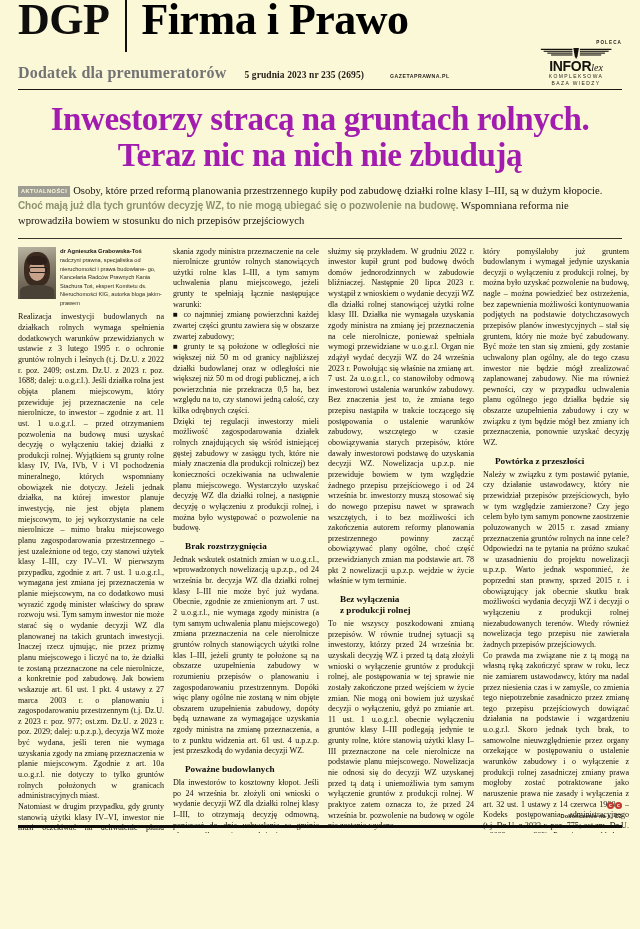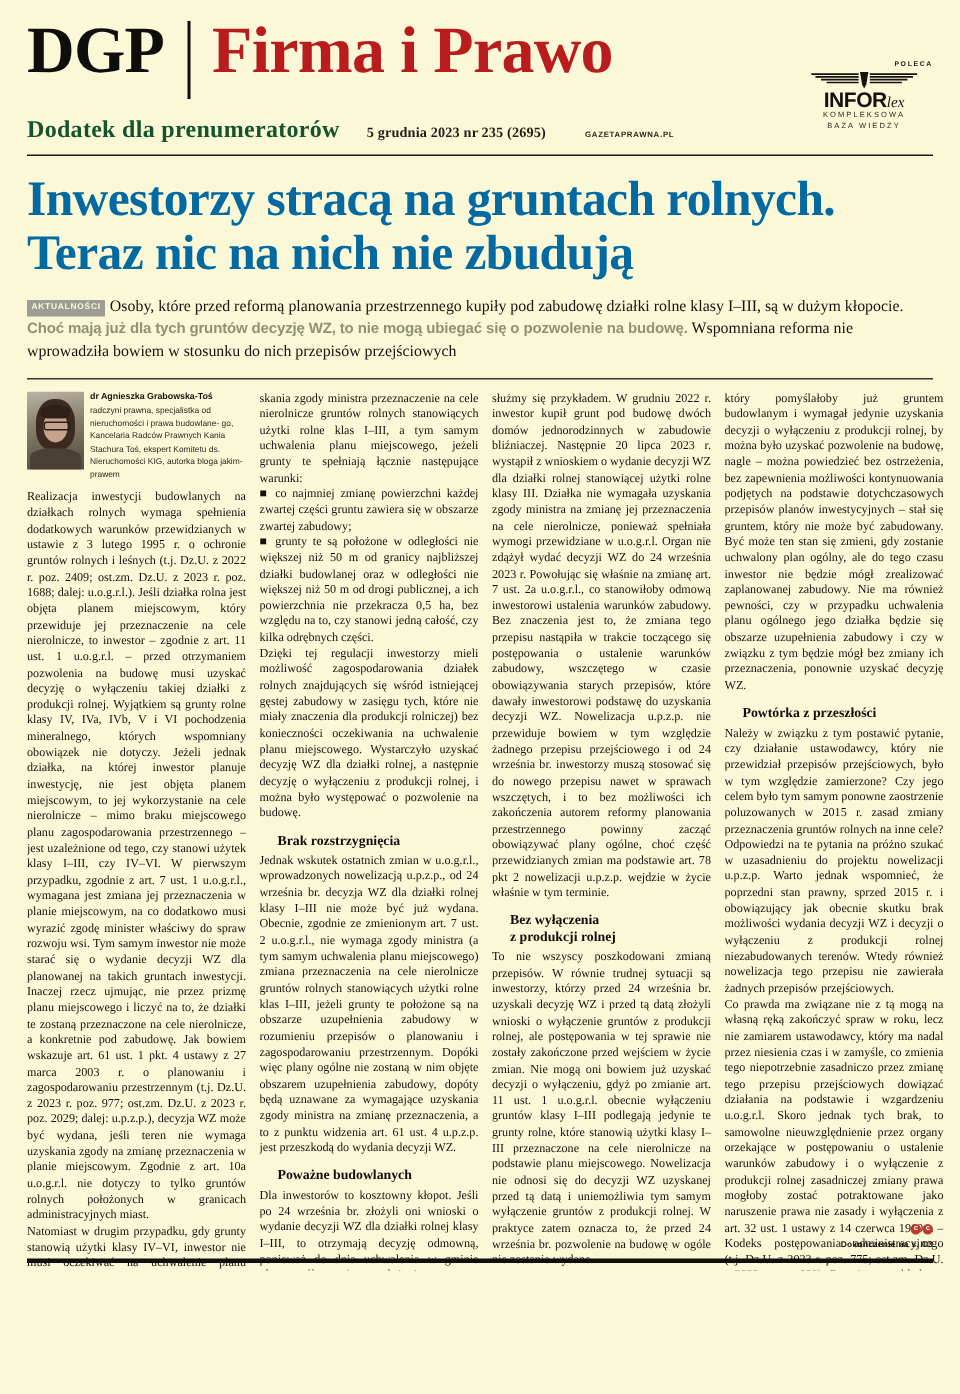--- a/index.html
+++ b/index.html
@@ -11,21 +11,21 @@
     height: 929px;
     background: #fbf8d8;
     font-family: "Liberation Serif", serif;
     color: #141210;
     overflow: hidden;
     position: relative;
   }
 
   
   .masthead {
-    padding: 14px 18px 0 18px;
+    padding: 0 18px 0 18px;
     position: relative;
   }
   .masthead-top {
     display: flex;
     align-items: flex-start;
   }
   .logo-dgp {
     font-family: "Liberation Serif", serif;
     font-weight: bold;
     font-size: 44px;
@@ -39,35 +39,35 @@
     height: 52px;
     margin: 0 14px 0 16px;
     align-self: flex-start;
   }
   .logo-title {
     font-family: "Liberation Serif", serif;
     font-weight: bold;
     font-size: 44px;
     line-height: 0.92;
     letter-spacing: -0.5px;
-    color: #b91c1c;
+    color: #000000;
     text-align: right;
   }
 
   .masthead-sub {
     display: flex;
     align-items: baseline;
     margin-top: 12px;
   }
   .subtitle {
     font-family: "Liberation Serif", serif;
     font-weight: bold;
     font-size: 16px;
     letter-spacing: 0.2px;
-    color: #14532d;
+    color: #737373;
   }
   .issue-line {
     font-family: "Liberation Serif", serif;
     font-weight: bold;
     font-size: 9.5px;
     margin-left: 18px;
     color: #221e18;
     letter-spacing: 0.1px;
   }
   .site-tag {
@@ -133,22 +133,23 @@
   
   .headline-wrap {
     padding: 12px 18px 0 18px;
   }
   .headline {
     font-family: "Liberation Serif", serif;
     font-weight: bold;
     font-size: 33px;
     line-height: 1.08;
     letter-spacing: -0.4px;
-    color: #0369a1;
+    color: #a21caf;
     margin: 0;
+    text-align: center;
   }
 
   .lead {
     margin: 10px 0 0 0;
     font-family: "Liberation Serif", serif;
     font-size: 10.6px;
     line-height: 1.42;
     color: #16130f;
   }
   .badge {

